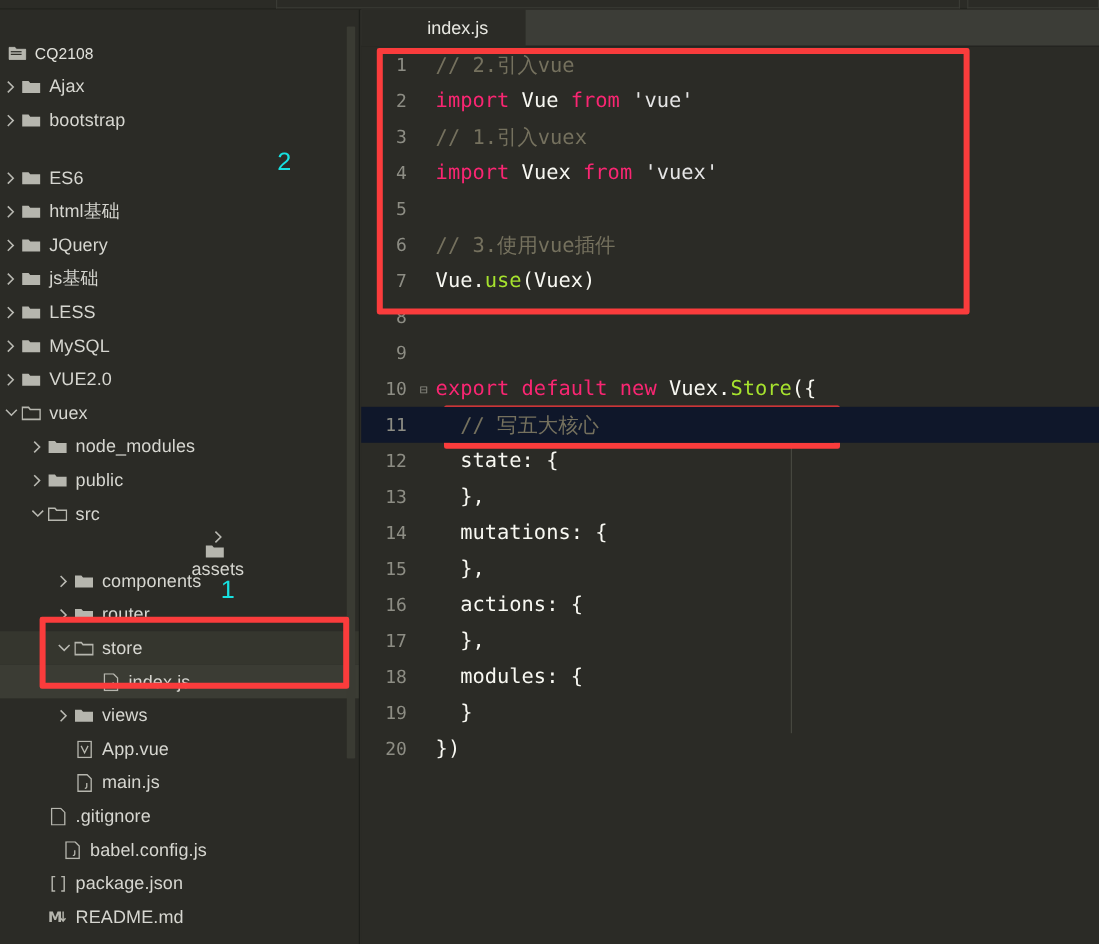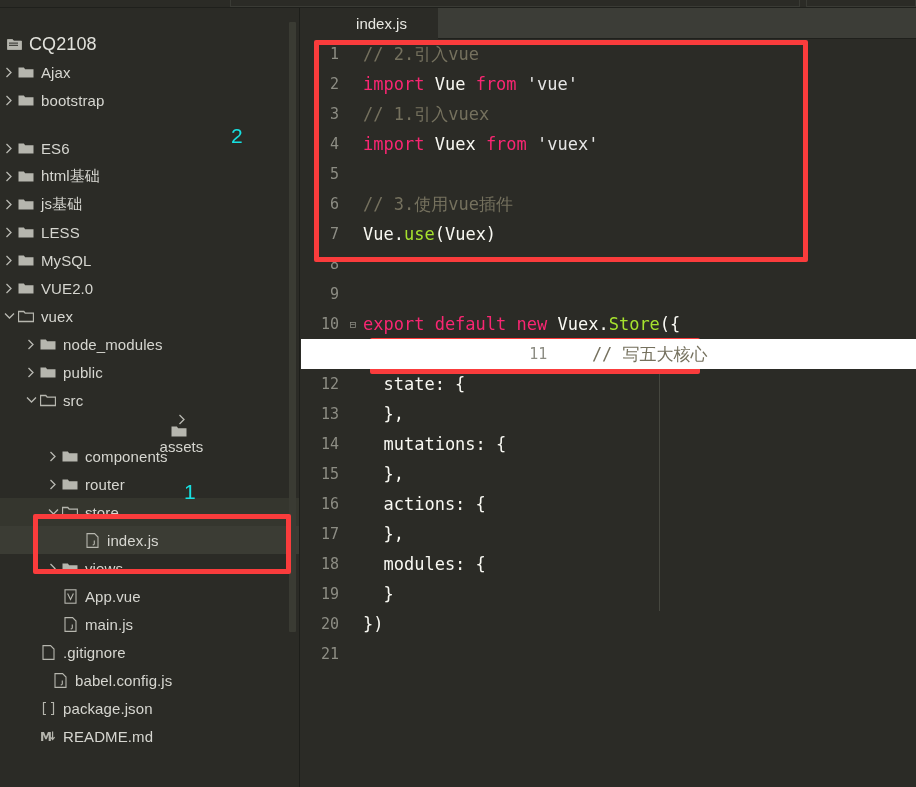--- a/index.html
+++ b/index.html
@@ -54,21 +54,21 @@
   }
   .twisty svg { display:block; }
   .ficon {
     width: 20px; min-width: 20px; height: 28px;
     display: flex; align-items: center; justify-content: center;
     margin-right: 5px;
   }
   .lbl { letter-spacing: .1px; }
 
   
-  .row.root { font-size: 18px; color: #e2e2dc; }
+  .row.root { font-size: 13px; color: #e2e2dc; }
 
   
   .sb-track {
     position: absolute; right: 4px; top: 14px;
     width: 7px; height: 610px;
     background: #3a3b33;
     border-radius: 1px;
   }
   .sb-divider {
     position: absolute; left: 299px; top: 8px;
@@ -106,21 +106,21 @@
     font-family: "DejaVu Sans Mono", monospace;
     font-size: 17px;
   }
   .cline {
     position: relative;
     height: 30px;
     display: flex;
     align-items: center;
     white-space: pre;
   }
-  .cline.cur { background: #ffffff; justify-content: center; }
+  .cline.cur { background: #0f172a; }
   .gut {
     width: 44px; min-width: 44px;
     text-align: right;
     padding-right: 6px;
     color: #8d8d84;
     font-size: 15px;
     font-family: "DejaVu Sans Mono", monospace;
   }
   .fold {
     width: 16px; min-width: 16px;
@@ -236,20 +236,33 @@
               <svg width="8" height="11" viewBox="0 0 8 11">
                 <path d="M1.5 1L6 5.5 1.5 10" fill="none" stroke="#b9b9b2" stroke-width="1.3"></path>
               </svg>
             </span>
             <span class="ficon">
               <svg width="16" height="13" viewBox="0 0 16 13">
                 <path d="M0.5 1.5h5.3l1.4 1.7h8.3v8.3h-15z" fill="#b6b6ae"></path>
               </svg>
             </span>
             <span class="lbl">html基础</span>
+          </div>
+          <div class="row" style="padding-left: 2px;">
+            <span class="twisty">
+              <svg width="8" height="11" viewBox="0 0 8 11">
+                <path d="M1.5 1L6 5.5 1.5 10" fill="none" stroke="#b9b9b2" stroke-width="1.3"></path>
+              </svg>
+            </span>
+            <span class="ficon">
+              <svg width="16" height="13" viewBox="0 0 16 13">
+                <path d="M0.5 1.5h5.3l1.4 1.7h8.3v8.3h-15z" fill="#b6b6ae"></path>
+              </svg>
+            </span>
+            <span class="lbl">JQuery</span>
           </div>
           <div class="row" style="padding-left: 2px;">
             <span class="twisty">
               <svg width="8" height="11" viewBox="0 0 8 11">
                 <path d="M1.5 1L6 5.5 1.5 10" fill="none" stroke="#b9b9b2" stroke-width="1.3"></path>
               </svg>
             </span>
             <span class="ficon">
               <svg width="16" height="13" viewBox="0 0 16 13">
                 <path d="M0.5 1.5h5.3l1.4 1.7h8.3v8.3h-15z" fill="#b6b6ae"></path>
@@ -513,21 +526,20 @@
         <div class="cline cur" style="z-index: 2; position: relative;"><span class="gut">11</span><span class="fold"></span><span class="ctext"><span class="t-com">  // 写五大核心</span></span></div>
         <div class="cline"><span class="gut">12</span><span class="fold"></span><span class="ctext"><span class="t-punc">  state: {</span></span></div>
         <div class="cline"><span class="gut">13</span><span class="fold"></span><span class="ctext"><span class="t-punc">  },</span></span></div>
         <div class="cline"><span class="gut">14</span><span class="fold"></span><span class="ctext"><span class="t-punc">  mutations: {</span></span></div>
         <div class="cline"><span class="gut">15</span><span class="fold"></span><span class="ctext"><span class="t-punc">  },</span></span></div>
         <div class="cline"><span class="gut">16</span><span class="fold"></span><span class="ctext"><span class="t-punc">  actions: {</span></span></div>
         <div class="cline"><span class="gut">17</span><span class="fold"></span><span class="ctext"><span class="t-punc">  },</span></span></div>
         <div class="cline"><span class="gut">18</span><span class="fold"></span><span class="ctext"><span class="t-punc">  modules: {</span></span></div>
         <div class="cline"><span class="gut">19</span><span class="fold"></span><span class="ctext"><span class="t-punc">  }</span></span></div>
         <div class="cline"><span class="gut">20</span><span class="fold"></span><span class="ctext"><span class="t-punc">})</span></span></div>
-        <div class="cline"><span class="gut">21</span><span class="fold"></span><span class="ctext"></span></div>
         <div class="guide" style="top: 302px; height: 270px;"></div>
       </div>
   </div>
 
   <div class="annobox" style="left:314px; top:40px; width:494px; height:222px;"></div>
   <div class="annobox" style="left:33px; top:514px; width:258px; height:60px;"></div>
   <div class="annobox" style="left:370px; top:338px; width:330px; height:36px;"></div>
 
   <div class="annonum" style="left:231px; top:125px;">2</div>
   <div class="annonum" style="left:184px; top:481px;">1</div>

